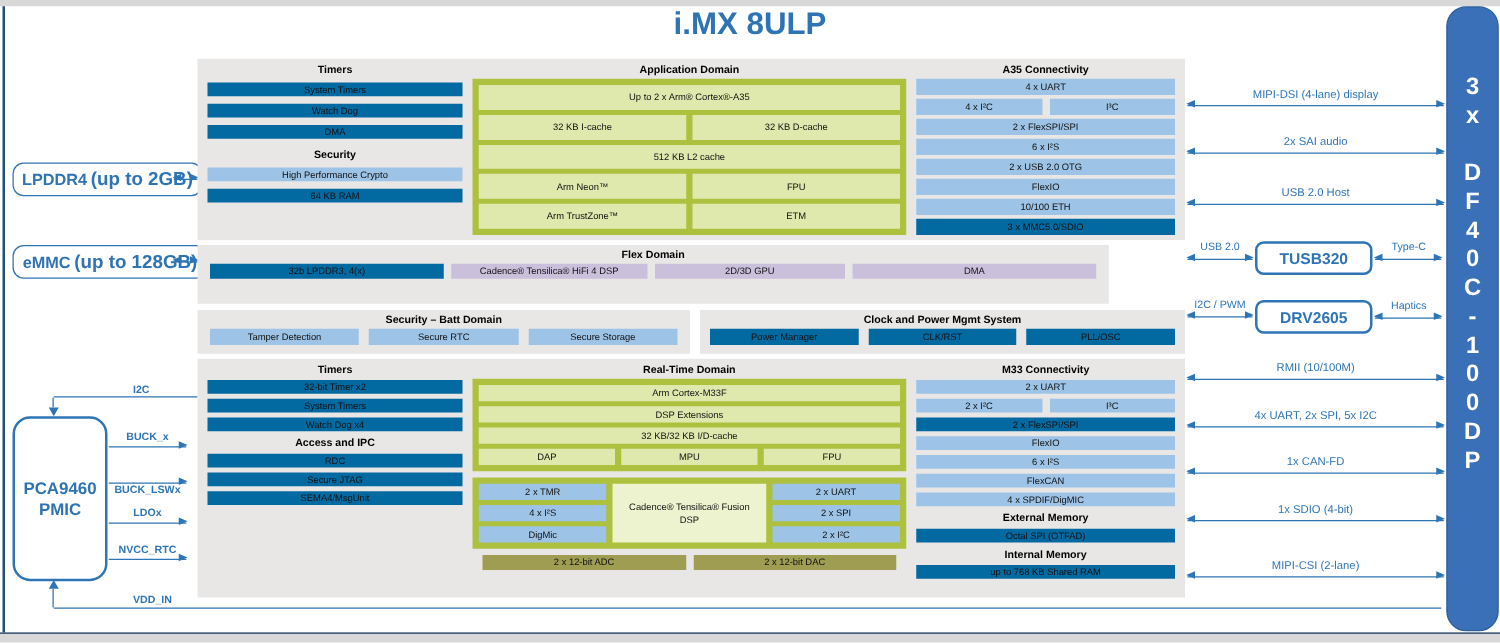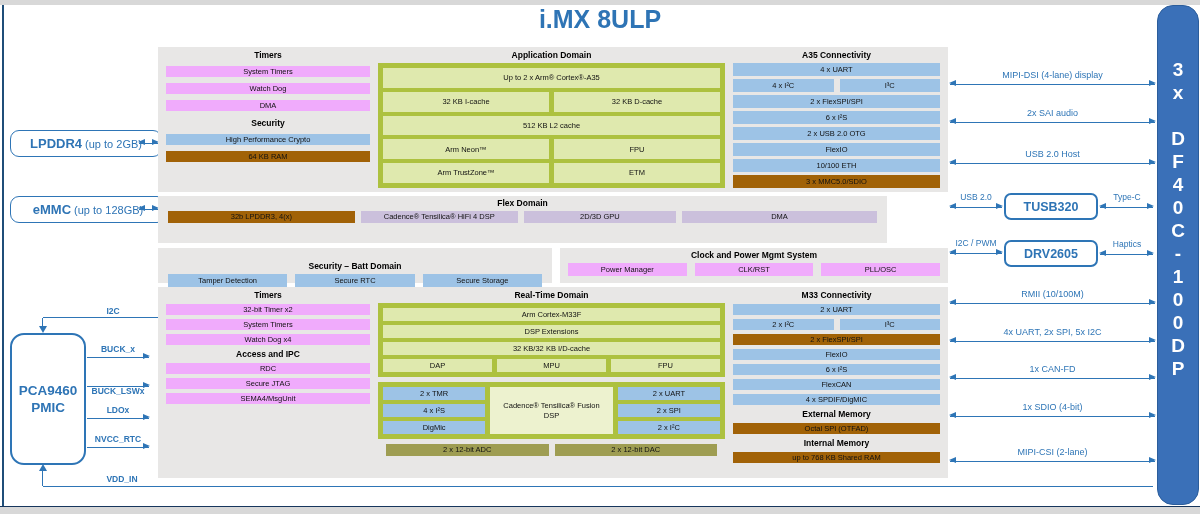--- a/index.html
+++ b/index.html
@@ -4,33 +4,33 @@
 <style>
 *{box-sizing:border-box;margin:0;padding:0}
 html,body{width:1200px;height:514px}
 body{position:relative;background:#fff;font-family:"Liberation Sans",sans-serif;overflow:hidden}
 .stage{position:absolute;inset:0}
 .title{position:absolute;left:0;top:5px;width:1200px;text-align:center;font-size:25px;font-weight:600;color:#2E74B5}
 .panel{position:absolute;background:#E8E7E6}
 .hdr{font-size:8.5px;font-weight:bold;line-height:9px;text-align:center;color:#000;white-space:nowrap;flex:none}
 .bx{display:flex;align-items:center;justify-content:center;font-size:7.5px;line-height:1;color:#111;height:11px;white-space:nowrap;flex:none}
 .h12{height:12px}.h13{height:13px}
-.g{background:#f0abfc}.b{background:#9DC3E6}.o{background:#a16207}.p{background:#CBC0DC}
+.g{background:#0369a1}.b{background:#9DC3E6}.o{background:#0369a1}.p{background:#CBC0DC}
 .lg{background:#DFE9AE}.lg2{background:#EDF2CF}.ol{background:#9E9D52}
 .row{display:flex;gap:5px;flex:none}
 .row>.bx{flex:1}
 .green{background:#ADC13F;padding:5px;display:flex;flex-direction:column;gap:4px;flex:none}
 .grow{flex:1;display:flex;gap:5px}
 .grow>.bx{flex:1;height:auto}
 .col{display:flex;flex-direction:column}
 .fill{flex:1;height:auto}
 .el{border:2px solid #373737;padding:3px 4px;display:flex;flex-direction:column;gap:4px;flex:none;margin-top:1px}
 .chipbox{position:absolute;background:#fff;border:1.8px solid #2E75B6;border-radius:9px;display:flex;align-items:center;justify-content:center;gap:3px;color:#2E74B5}
 .cname{font-weight:bold;font-size:13px}
-.cnote{font-weight:400;font-size:11px}
+.cnote{font-weight:700;font-size:15px}
 .chip2{position:absolute;background:#fff;border:2px solid #2E75B6;border-radius:7px;display:flex;align-items:center;justify-content:center;color:#2E74B5;font-weight:bold;font-size:12.5px}
 .pmic{position:absolute;background:#fff;border:2.5px solid #2E75B6;border-radius:14px;display:flex;flex-direction:column;align-items:center;justify-content:center;color:#2E74B5;font-weight:bold;font-size:13.5px;line-height:17px}
 .slabel{position:absolute;font-size:8.5px;font-weight:600;color:#2E75B6;text-align:center;line-height:10px;white-space:nowrap}
 .alabel{position:absolute;font-size:9px;color:#2E75B6;text-align:center;line-height:11px;white-space:nowrap}
 .darr,.rarr{position:absolute;height:0;border-top:1.5px solid #2E75B6}
 .darr::before{content:"";position:absolute;left:-1px;top:-4.6px;width:0;height:0;border:3.5px solid transparent;border-right:7px solid #2E75B6;border-left:0}
 .darr::after,.rarr::after{content:"";position:absolute;right:-1px;top:-4.6px;width:0;height:0;border:3.5px solid transparent;border-left:7px solid #2E75B6;border-right:0}
 .hline{position:absolute;height:0;border-top:1.5px solid #2E75B6}
 .vline{position:absolute;width:0;border-left:1.5px solid #2E75B6}
 .tri-dn{position:absolute;width:0;height:0;border-left:4px solid transparent;border-right:4px solid transparent;border-top:7px solid #2E75B6}
@@ -140,21 +140,21 @@
   <div class="panel" style="left:158px;top:196px;width:729px;height:47px;padding:3px 10px">
     <div class="hdr">Flex Domain</div>
     <div class="row" style="gap:6px;margin-top:3px">
       <div class="bx o h12" style="flex:206">32b LPDDR3, 4(x)</div>
       <div class="bx p h12" style="flex:173">Cadence® Tensilica® HiFi 4 DSP</div>
       <div class="bx p h12" style="flex:168">2D/3D GPU</div>
       <div class="bx p h12" style="flex:215">DMA</div>
     </div>
   </div>
 
-  <div class="panel" style="left:158px;top:248px;width:394px;height:35px;padding:14px 10px">
+  <div class="panel" style="left:158px;top:248px;width:394px;height:35px;padding:3px 10px">
     <div class="hdr">Security – Batt Domain</div>
     <div class="row" style="gap:8px;margin-top:3px">
       <div class="bx b h13">Tamper Detection</div>
       <div class="bx b h13">Secure RTC</div>
       <div class="bx b h13">Secure Storage</div>
     </div>
   </div>
 
   <div class="panel" style="left:560px;top:248px;width:388px;height:35px;padding:3px 8px">
     <div class="hdr">Clock and Power Mgmt System</div>

